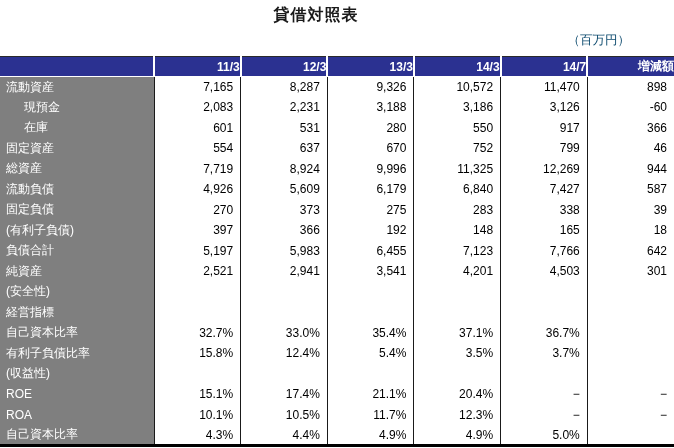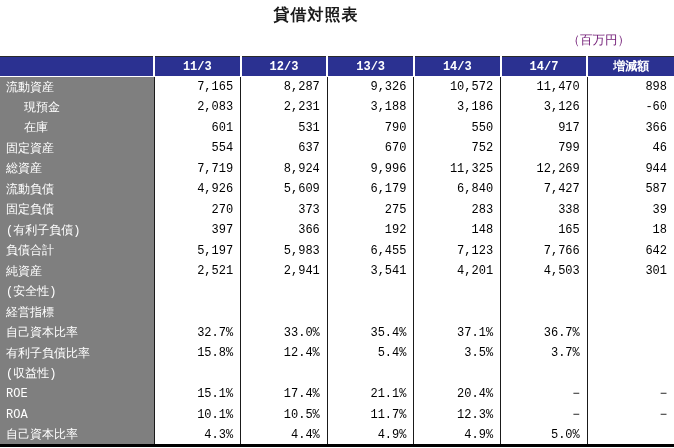--- a/index.html
+++ b/index.html
@@ -11,54 +11,54 @@
     --border-color: #1a1a1a;
   }
   * { box-sizing: border-box; }
   html, body {
     margin: 0; padding: 0;
     width: 674px; height: 448px;
     background: #ffffff;
     font-family: "Liberation Sans", "DejaVu Sans", sans-serif;
     overflow: hidden;
   }
-  .page { position: relative; width: 632px; height: 448px; font-family: Liberation Mono, monospace; }
+  .page { position: relative; width: 632px; height: 448px; }
   .title {
     text-align: center;
     font-weight: bold;
     font-size: 16px;
     letter-spacing: 1px;
     padding-top: 5px;
     color: #1a1a1a;
   }
   .unit-label {
     position: absolute;
     top: 32px;
     right: 2px;
     font-size: 12.5px;
-    color: #701a75;
+    color: #0c4a6e;
   }
   table.bs {
     position: absolute;
     top: 56px;
     left: 0;
     width: 674px;
     border-collapse: collapse;
     table-layout: fixed;
     border-top: 1px solid #2a2a2a;
     border-bottom: 3px solid #000000;
     font-size: 12px;
   }
   table.bs th {
     background: var(--header-bg);
     color: var(--header-text);
     font-weight: bold;
     height: 20px;
     padding: 0;
-    text-align: center;
+    text-align: right;
     border-bottom: 1px solid #ffffff;
   }
   table.bs th + th { border-left: 2px solid #ffffff; }
   table.bs tbody tr { height: 20.5px; }
   td.rowlabel {
     background: var(--label-bg);
     color: var(--label-text);
     padding: 0 0 0 6px;
     text-align: left;
     white-space: nowrap;
@@ -118,21 +118,21 @@
           <td class="val">2,231</td>
           <td class="val">3,188</td>
           <td class="val">3,186</td>
           <td class="val">3,126</td>
           <td class="val">-60</td>
         </tr>
         <tr>
           <td class="rowlabel indent">在庫</td>
           <td class="val">601</td>
           <td class="val">531</td>
-          <td class="val">790</td>
+          <td class="val">280</td>
           <td class="val">550</td>
           <td class="val">917</td>
           <td class="val">366</td>
         </tr>
         <tr>
           <td class="rowlabel">固定資産</td>
           <td class="val">554</td>
           <td class="val">637</td>
           <td class="val">670</td>
           <td class="val">752</td>

